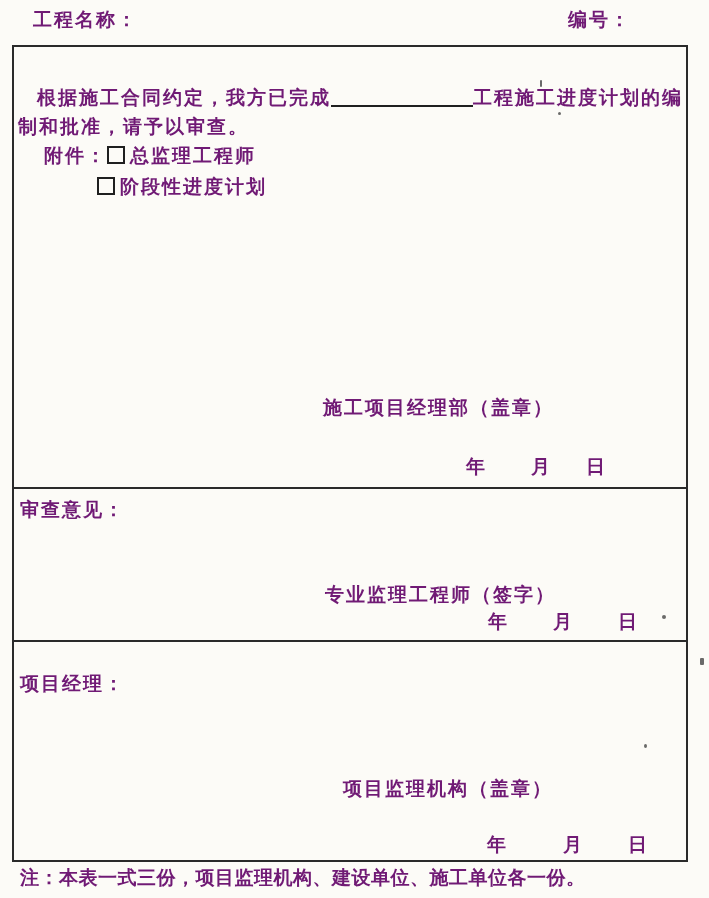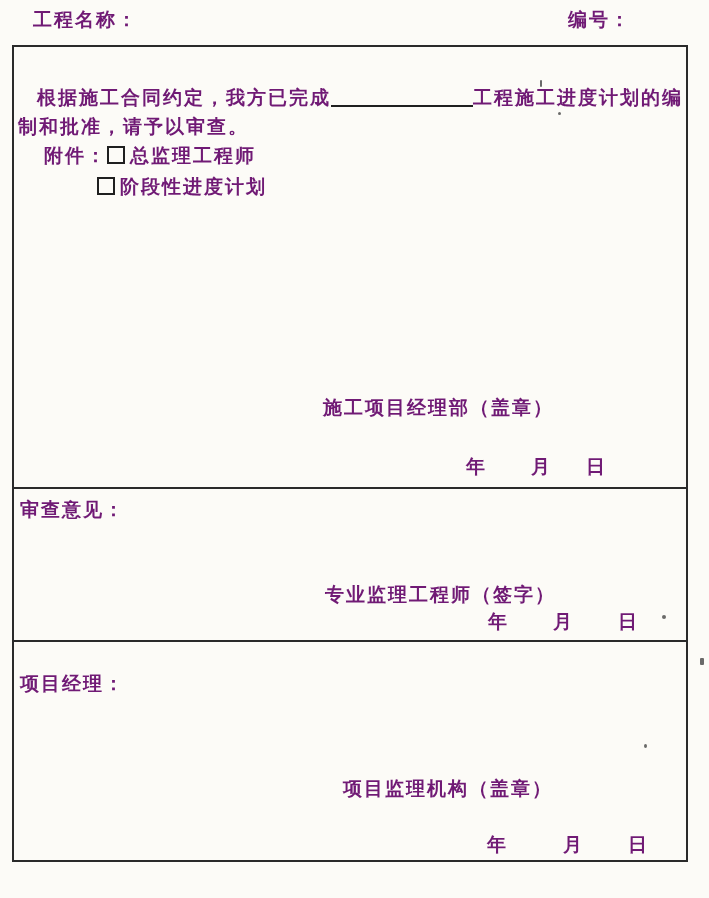--- a/index.html
+++ b/index.html
@@ -92,19 +92,20 @@
   </div>
 
   <div class="t" style="left:20px;top:673px;">项目经理：</div>
   <div class="t" style="left:343px;top:778px;">项目监理机构（盖章）</div>
   <div class="t daterow" style="left:487px;top:834px;">
     <span>年</span>
     <span style="margin-left:55px;">月</span>
     <span style="margin-left:44px;">日</span>
   </div>
 
+  <div class="t note" style="left:20px;top:867px;">注：本表一式三份，项目监理机构、建设单位、施工单位各一份。</div>
 
   <div class="speck" style="left:558px;top:112px;width:3px;height:3px;"></div>
   <div class="speck" style="left:662px;top:615px;width:4px;height:4px;"></div>
   <div class="speck" style="left:700px;top:658px;width:4px;height:7px;border-radius:1px;"></div>
   <div class="speck" style="left:644px;top:744px;width:3px;height:4px;"></div>
   <div class="speck" style="left:540px;top:80px;width:2px;height:7px;border-radius:1px;"></div>
 </div>
 
 </body></html>

